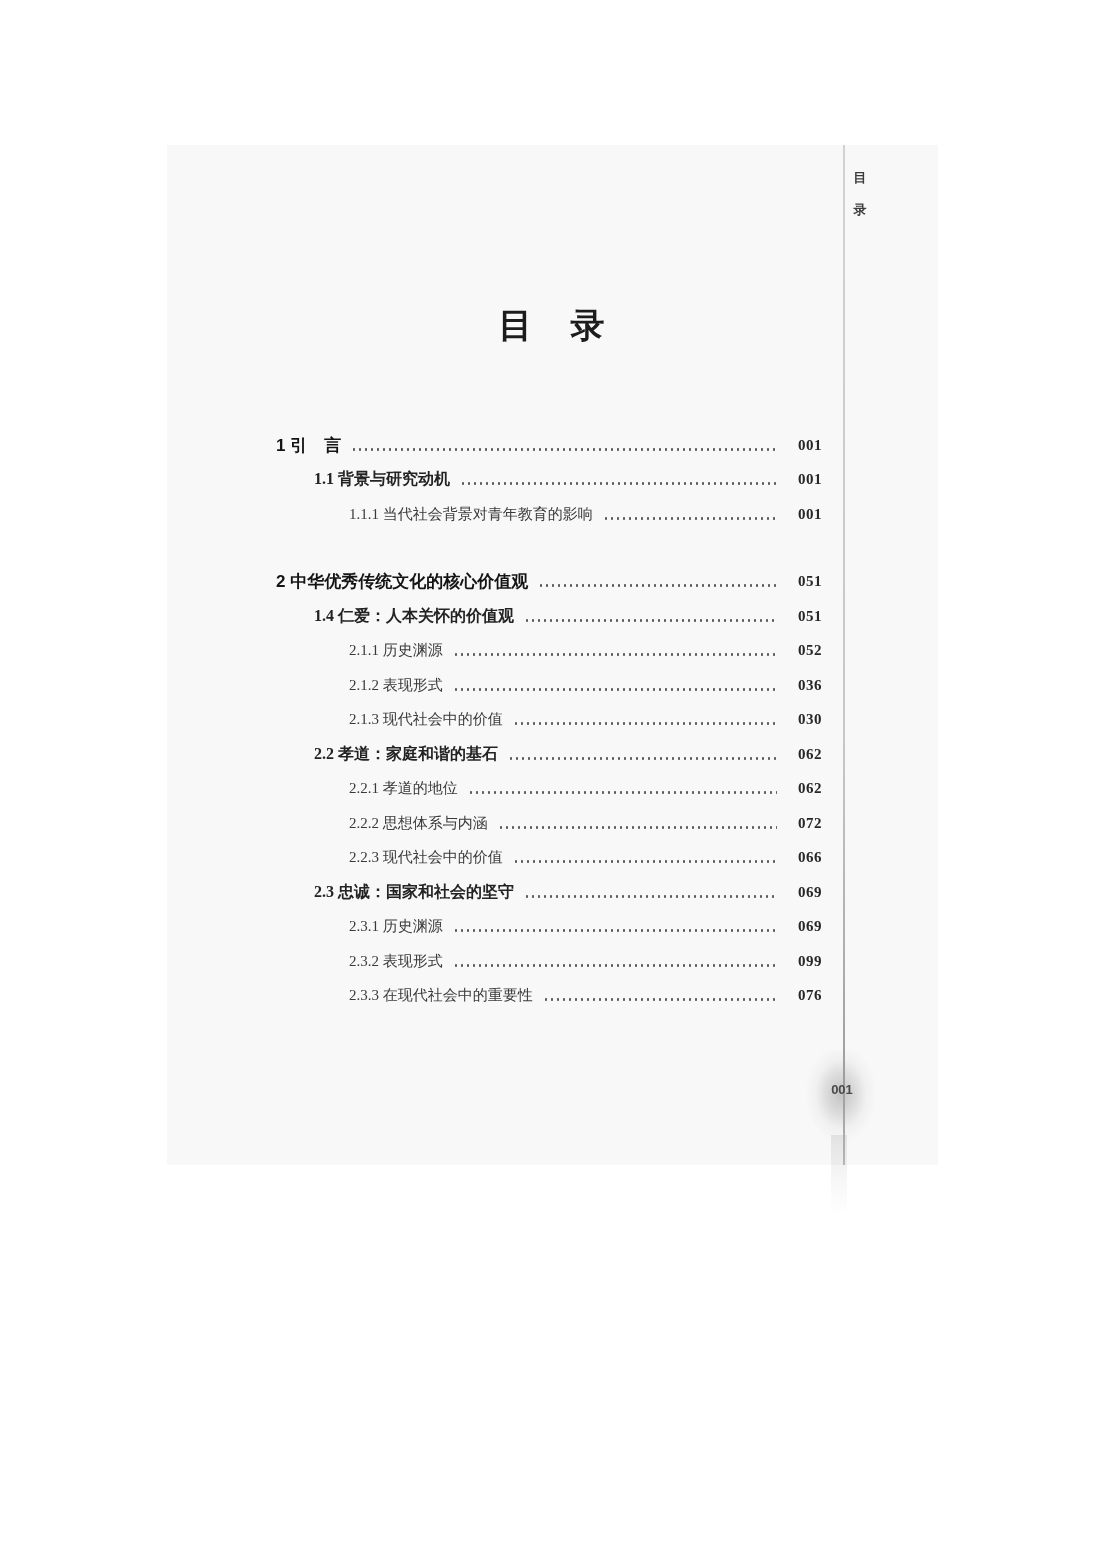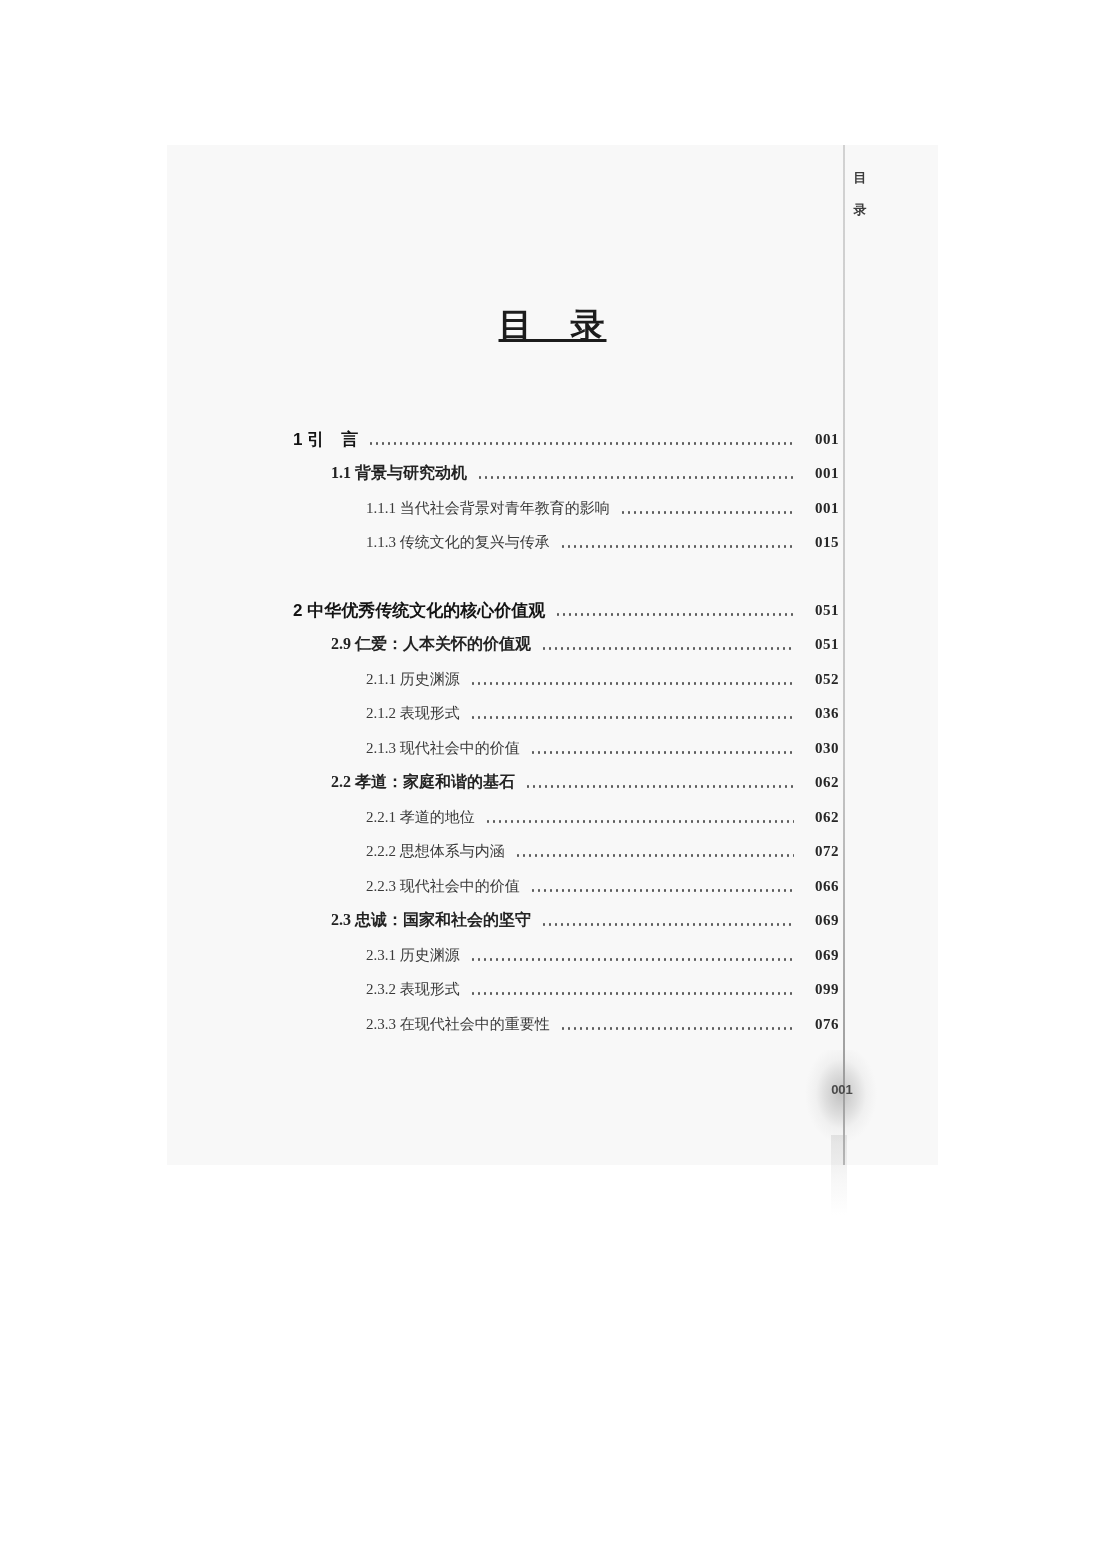--- a/index.html
+++ b/index.html
@@ -39,27 +39,25 @@
   }
   .toc-title {
     position: absolute;
     left: 0; top: 158px;
     width: 100%;
     text-align: center;
     font-size: 34px;
     font-weight: 700;
     letter-spacing: 2px;
     color: #1c1c1c;
-    text-decoration: underline;
   }
   .toc-list {
     position: absolute;
-    left: 109px; top: 277px;
+    left: 109px; top: 283px;
     width: 546px;
-    margin-left: 17px;
   }
   .toc-row {
     display: flex;
     align-items: center;
     height: 34.5px;
   }
   .toc-row.gap-before { margin-top: 33px; justify-content: flex-end; }
   .toc-label {
     white-space: nowrap;
     padding-right: 10px;
@@ -146,32 +144,27 @@
       <div class="toc-row lvl2">
     <span class="toc-label">1.1 背景与研究动机</span>
     <span class="leader"></span>
     <span class="toc-page">001</span>
   </div>
       <div class="toc-row lvl3">
     <span class="toc-label">1.1.1 当代社会背景对青年教育的影响</span>
     <span class="leader"></span>
     <span class="toc-page">001</span>
   </div>
-      <div class="toc-row lvl3">
-    <span class="toc-label">1.1.3 传统文化的复兴与传承</span>
-    <span class="leader"></span>
-    <span class="toc-page">015</span>
-  </div>
       <div class="toc-row lvl1 gap-before">
     <span class="toc-label">2 中华优秀传统文化的核心价值观</span>
     <span class="leader"></span>
     <span class="toc-page">051</span>
   </div>
       <div class="toc-row lvl2">
-    <span class="toc-label">2.9 仁爱：人本关怀的价值观</span>
+    <span class="toc-label">1.4 仁爱：人本关怀的价值观</span>
     <span class="leader"></span>
     <span class="toc-page">051</span>
   </div>
       <div class="toc-row lvl3">
     <span class="toc-label">2.1.1 历史渊源</span>
     <span class="leader"></span>
     <span class="toc-page">052</span>
   </div>
       <div class="toc-row lvl3">
     <span class="toc-label">2.1.2 表现形式</span>

